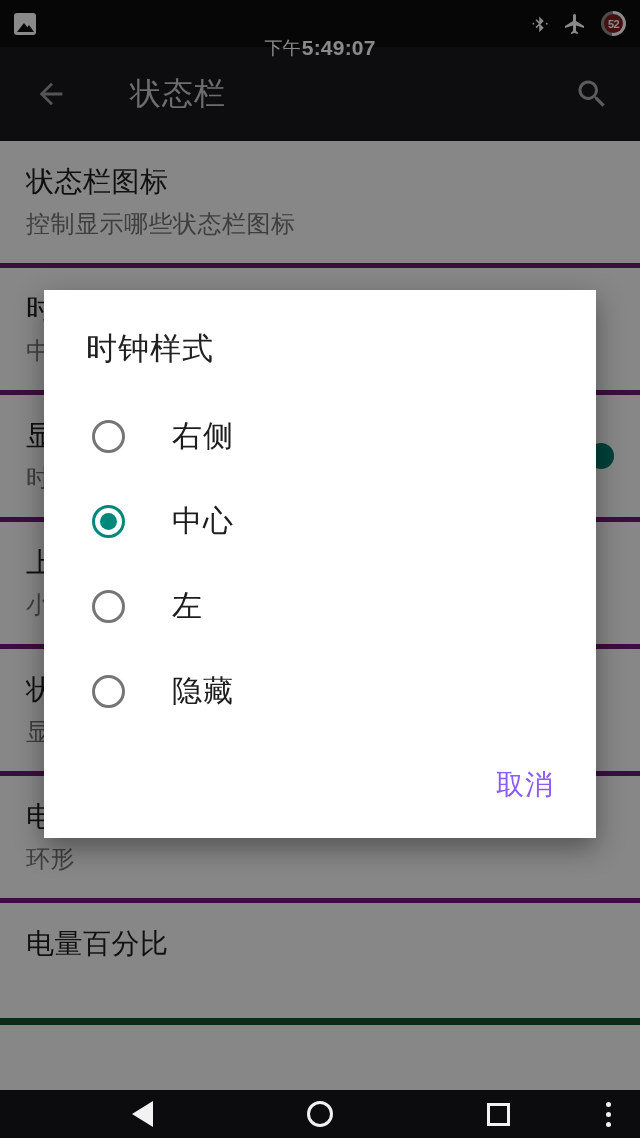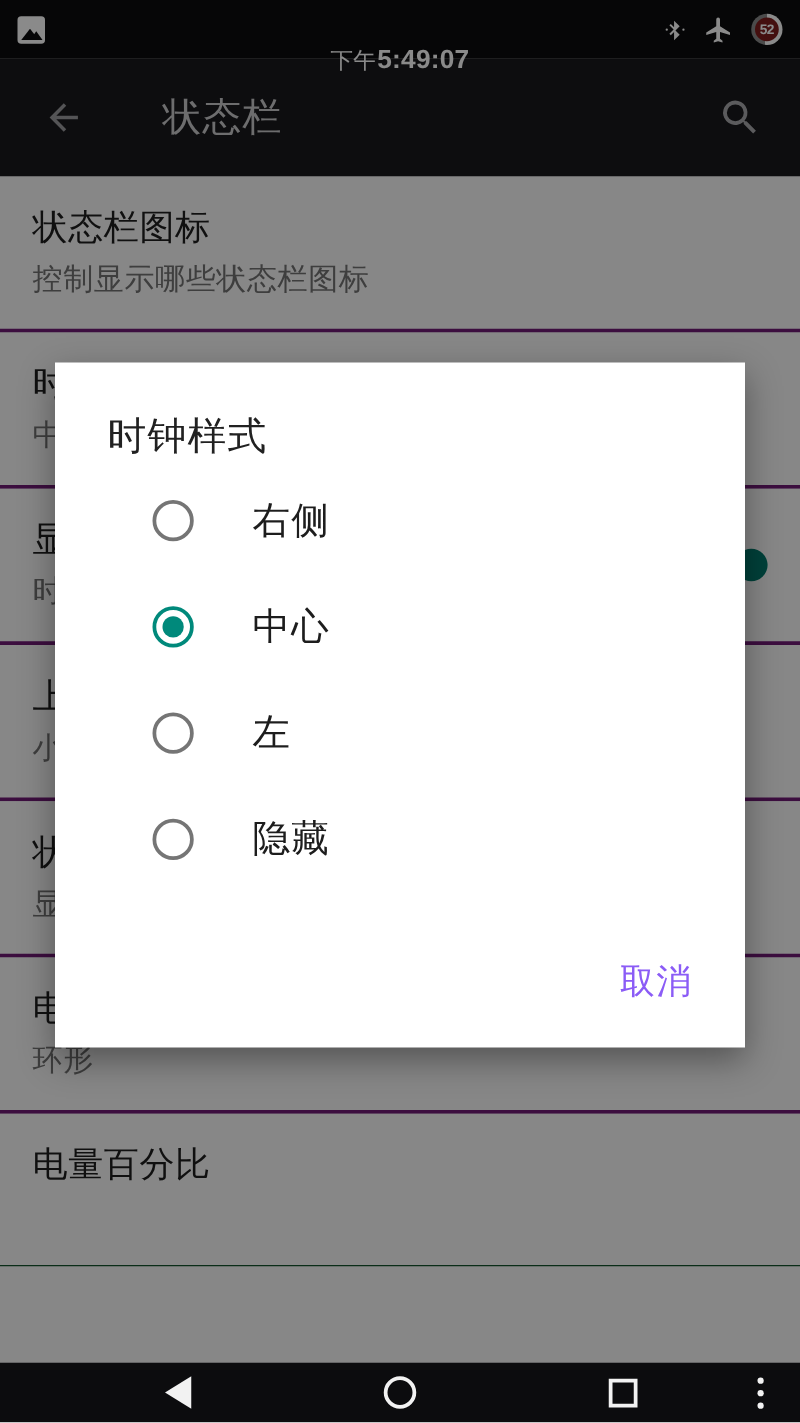--- a/index.html
+++ b/index.html
@@ -69,23 +69,23 @@
     width:44px; height:44px; display:flex; align-items:center; justify-content:center;
   }
 
   
   #list{
     position:absolute; left:0; top:141px; width:640px; height:947px;
     background:#fafafa; z-index:1;
   }
   .row{
     position:relative; padding:22px 26px 24px 26px; min-height:122px;
-    border-bottom:3px solid #701a75; background:#fafafa;
-  }
-  .row:last-child{ border-bottom:1px solid #14532d; }
+    border-bottom:5px solid #701a75; background:#fafafa;
+  }
+  .row:last-child{ border-bottom:7px solid #14532d; }
   .row .rtitle{ font-size:28px; color:#1f1f1f; line-height:1.35; letter-spacing:.5px; }
   .row .rsub{ font-size:24px; color:#737373; margin-top:7px; line-height:1.3; letter-spacing:.5px; }
   .switch{
     position:absolute; right:26px; top:50%; transform:translateY(-50%);
     width:62px; height:26px;
   }
   .switch .track{
     position:absolute; left:0; top:5px; width:62px; height:17px; border-radius:9px;
     background:#7fcfc6; opacity:.9;
   }
@@ -103,21 +103,21 @@
   
   #dialog{
     position:absolute; left:44px; top:290px; width:552px; height:548px;
     background:#fff; z-index:7;
     box-shadow:0 10px 26px rgba(0,0,0,.38);
   }
   #dialog .dtitle{
     position:absolute; left:42px; top:38px;
     font-size:31px; color:#212121; letter-spacing:1px;
   }
-  .opts{ position:absolute; left:0; top:84px; width:500px;margin-left:30px; }
+  .opts{ position:absolute; left:0; top:104px; width:500px; }
   .opt{
     display:flex; align-items:center; height:85px; padding-left:48px;
   }
   .radio{
     width:33px; height:33px; border-radius:50%;
     border:3px solid #757575; flex:0 0 auto;
     position:relative; background:#fff;
   }
   .opt.sel .radio{ border-color:#00897b; }
   .opt.sel .radio:after{

